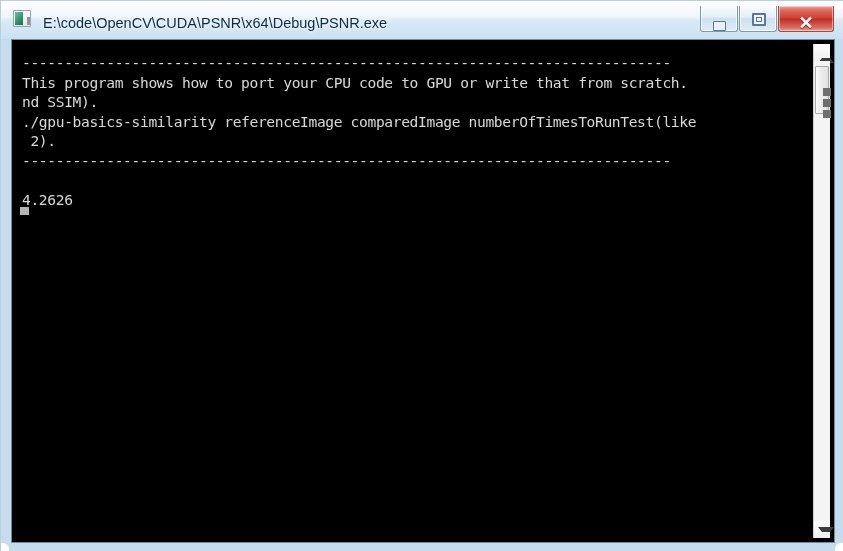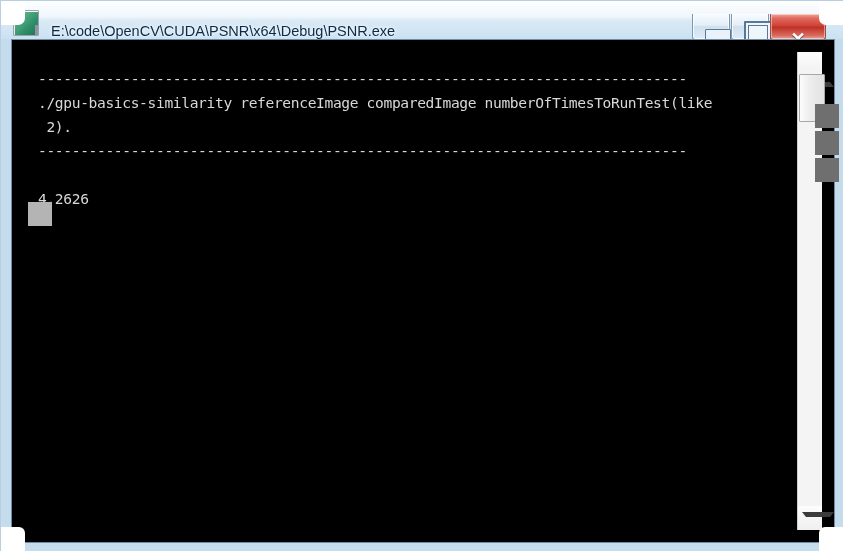--- a/index.html
+++ b/index.html
@@ -1,15 +1,15 @@
 <!DOCTYPE html>
 <html><head>
 <meta charset="utf-8">
 <style>
-  * { box-sizing: border-box; margin: 0; padding: 12px; }
+  * { box-sizing: border-box; margin: 0; padding: 4px; }
 
   html, body {
     width: 843px;
     height: 551px;
     overflow: hidden;
     background: #ffffff;
     font-family: "Liberation Sans", sans-serif;
   }
 
   
@@ -289,20 +289,22 @@
       <div class="win-btn" id="btn-close">
         <span class="glyph">✕</span>
       </div>
     </div>
   </div>
 
   <div id="console-frame">
 
     <div id="console-text">
       <div class="console-line">-----------------------------------------------------------------------------</div>
+      <div class="console-line">This program shows how to port your CPU code to GPU or write that from scratch.</div>
+      <div class="console-line">nd SSIM).</div>
       <div class="console-line">./gpu-basics-similarity referenceImage comparedImage numberOfTimesToRunTest(like</div>
       <div class="console-line"> 2).</div>
       <div class="console-line">-----------------------------------------------------------------------------</div>
       <div class="console-line"></div>
       <div class="console-line">4.2626</div>
       <div id="cursor"></div>
     </div>
 
     <div id="scrollbar">
       <div class="sb-arrow" id="sb-arrow-up">

